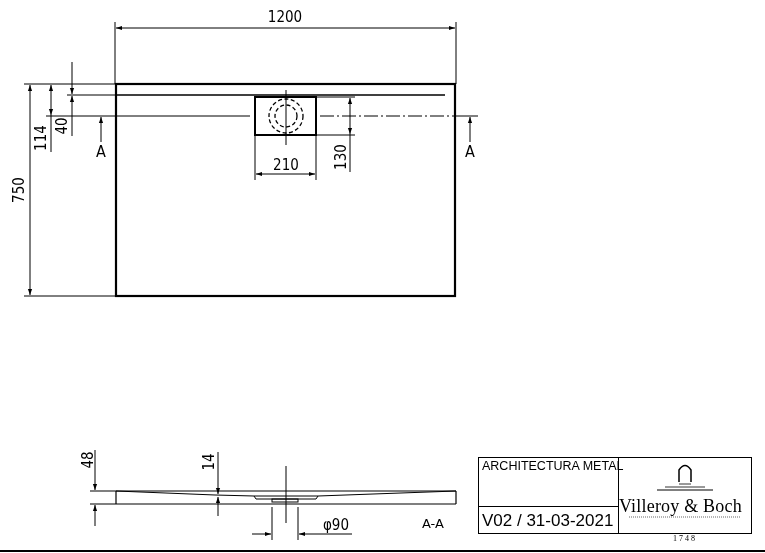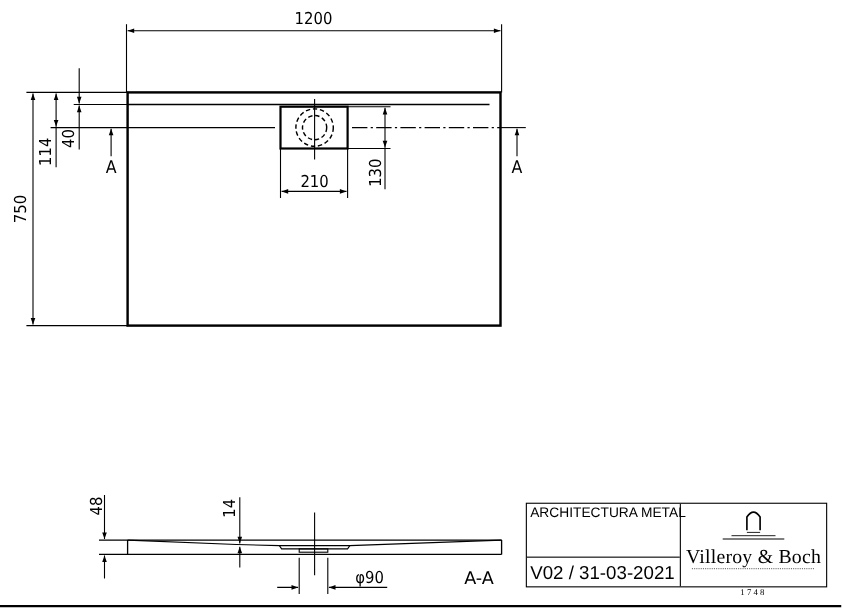--- a/index.html
+++ b/index.html
@@ -5,23 +5,23 @@
   html,body{margin:0;padding:0;background:#fff;}
   body{width:765px;height:553px;position:relative;overflow:hidden;font-family:"Liberation Sans",sans-serif;color:#000;}
   svg{position:absolute;left:0;top:0;}
   .dim{font-family:"DejaVu Sans Condensed","DejaVu Sans",sans-serif;font-size:15px;fill:#000;}
   .tb{position:absolute;left:478px;top:457px;width:274px;height:77px;border:1.5px solid #000;box-sizing:border-box;}
   .tb-left{position:absolute;left:0;top:0;width:140px;height:100%;border-right:1.5px solid #000;box-sizing:border-box;}
   .tb-name{position:absolute;left:0;top:0;width:100%;height:49px;border-bottom:1.5px solid #000;box-sizing:border-box;padding:2px 3px;font-size:12.5px;line-height:13px;white-space:nowrap;}
   .tb-name div{overflow:visible;}
   .tb-ver{position:absolute;left:3px;top:53px;font-size:17px;}
   .tb-right{position:absolute;left:140px;top:0;width:132px;height:100%;}
-  .brand{position:absolute;left:0;top:38px;width:100%;text-align:center;font-family:"Liberation Serif",serif;font-size:18px;letter-spacing:0.2px;}
+  .brand{position:absolute;left:0;top:38px;width:100%;font-family:"Liberation Serif",serif;font-size:18px;letter-spacing:0.2px;}
   .year{position:absolute;left:0;top:60px;width:100%;text-align:center;font-family:"Liberation Serif",serif;font-size:8px;letter-spacing:2px;margin-top:16px;}
-  .section-label{position:absolute;left:422px;top:516px;font-family:"DejaVu Sans",sans-serif;font-size:16px;}
+  .section-label{position:absolute;left:422px;top:516px;font-family:"DejaVu Sans",sans-serif;font-size:13px;}
 </style>
 </head>
 <body>
 
 <svg width="765" height="553" viewBox="0 0 765 553">
   <defs>
     <marker id="arr" viewBox="0 0 10 10" refX="10" refY="5" markerWidth="8" markerHeight="6" orient="auto-start-reverse">
       <path d="M0,1.5 L10,5 L0,8.5 z" fill="#000"></path>
     </marker>
   </defs>

